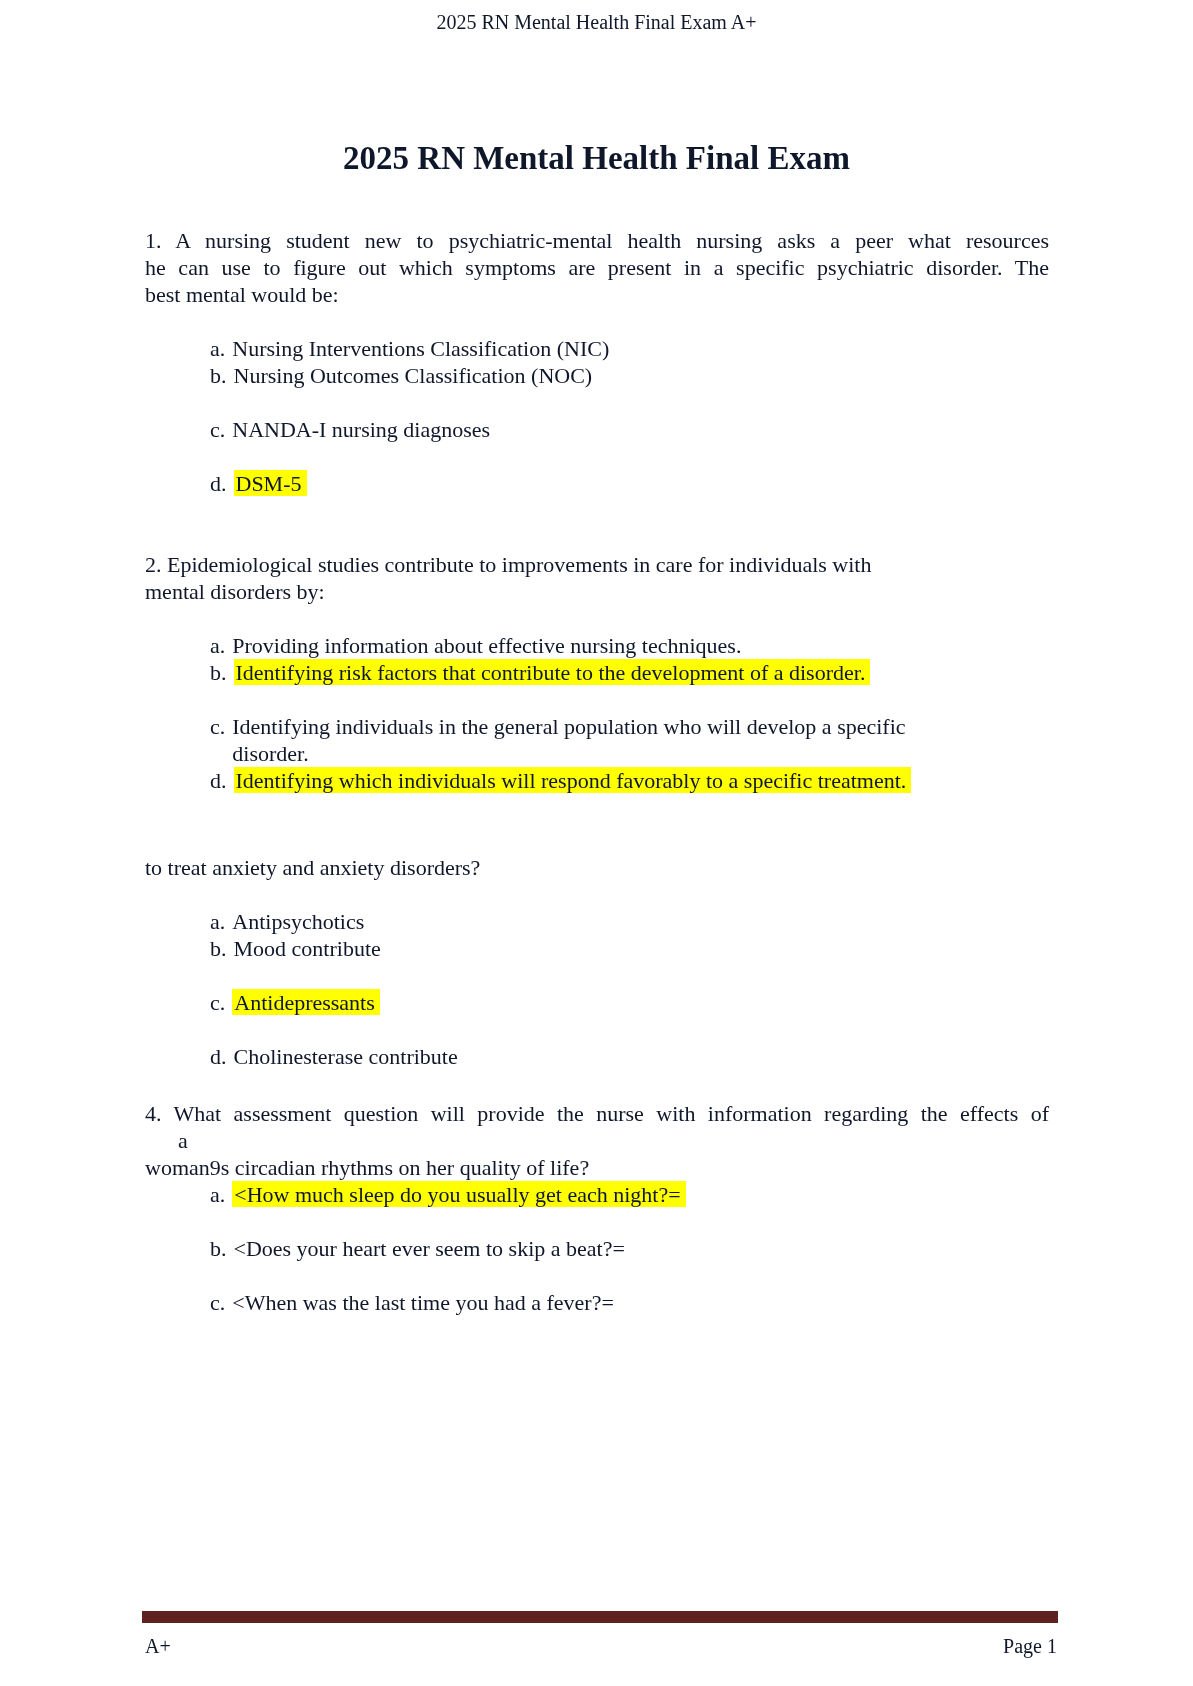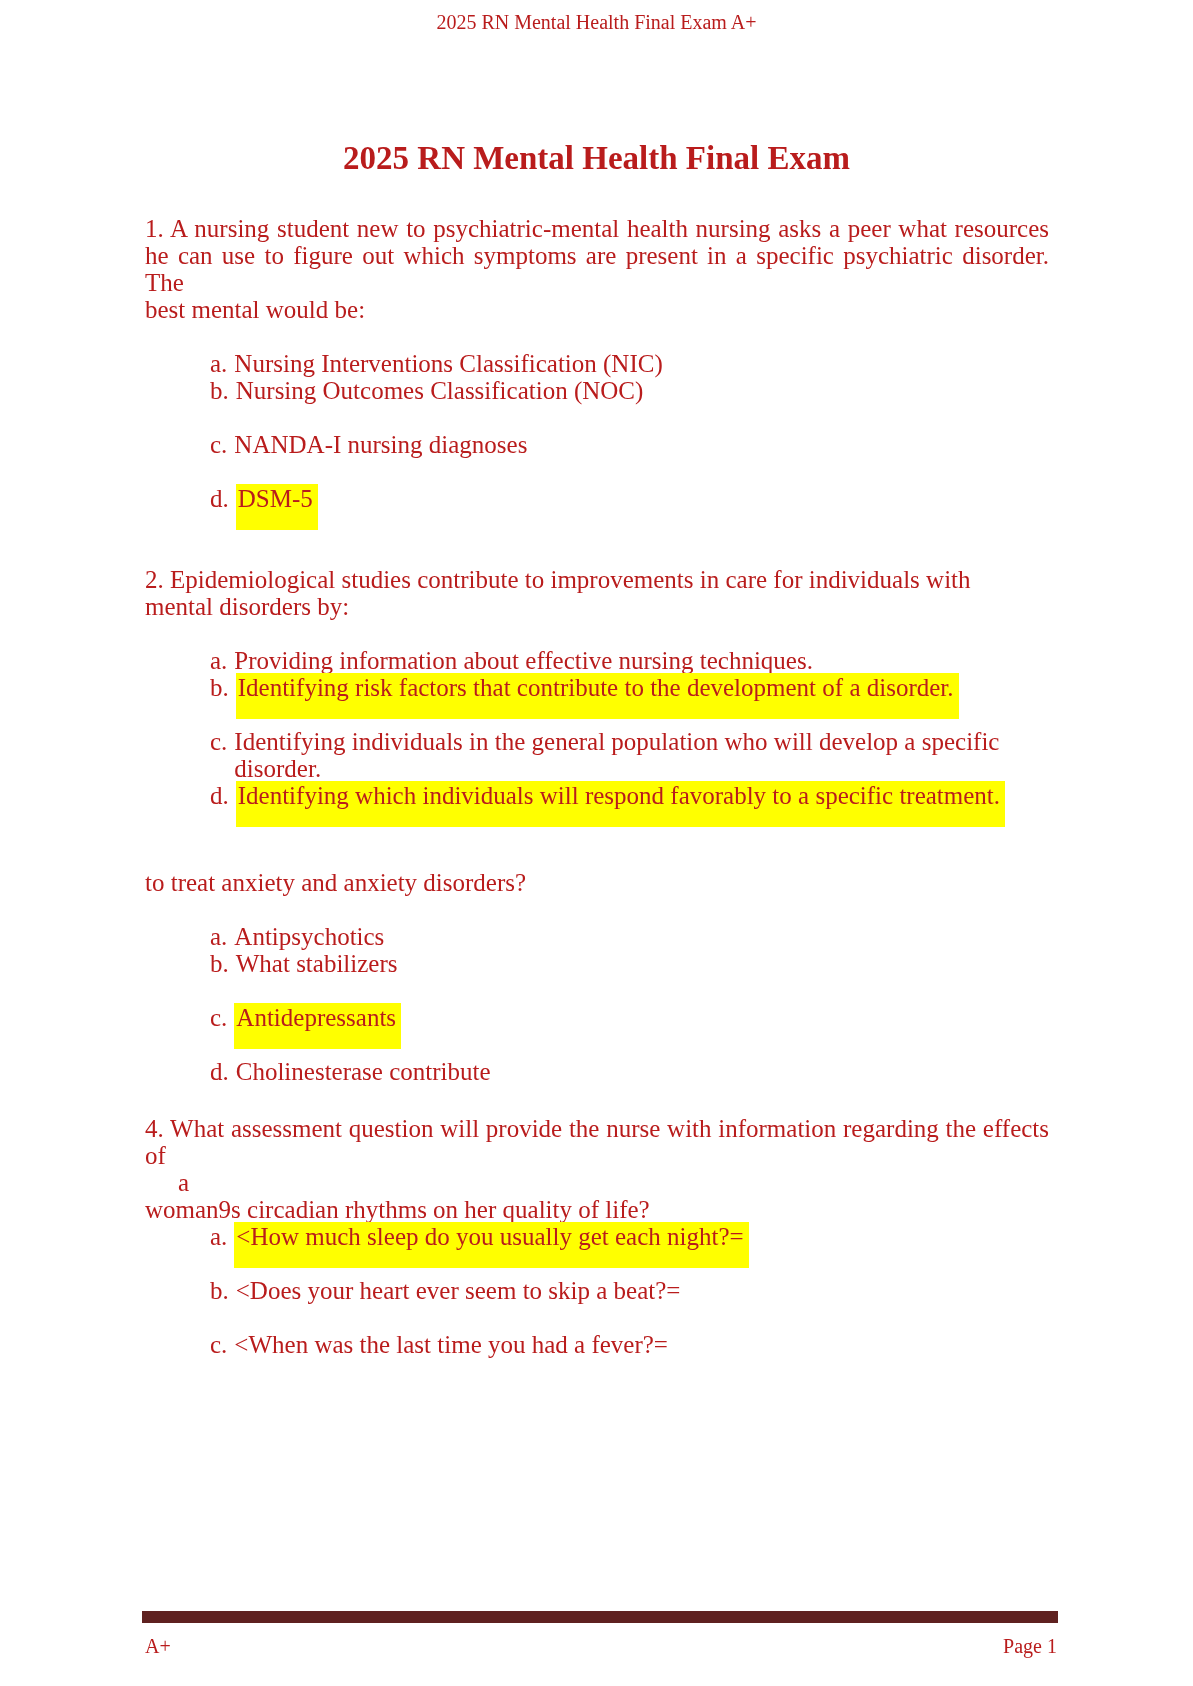--- a/index.html
+++ b/index.html
@@ -2,59 +2,59 @@
 <html style="--hl: #ffff00; --bar: #5f2120;"><head>
 <meta charset="utf-8">
 <style>
   html, body { margin: 0; padding: 0; background: #ffffff; }
   .page {
     position: relative;
     width: 1193px;
     height: 1686px;
     background: #ffffff;
     font-family: "Liberation Serif", "DejaVu Serif", serif;
-    color: #b91c1c;
+    color: #0f172a;
     overflow: hidden;
   }
   .doc-header {
     padding-top: 9px;
     text-align: center;
     font-size: 20px;
     line-height: 26px;
   }
   .doc-title {
     margin-top: 102px;
     text-align: center;
     font-size: 33px;
     line-height: 42px;
     font-weight: bold;
   }
   .content {
-    margin-top: 36px;
+    margin-top: 48px;
     margin-left: 145px;
     width: 904px;
-    font-size: 25px;
+    font-size: 22px;
     line-height: 27px;
   }
   .question { margin: 0; }
   .q2 { margin-top: 54px; }
   .q3 { margin-top: 60px; }
   .q4 { margin-top: 30px; }
   .stem-line { }
   .stretch { text-align: justify; text-align-last: justify; }
   .indent-a { padding-left: 33px; }
   .options { margin-top: 27px; }
   .options.tight { margin-top: 0; }
   .opt { display: flex; align-items: flex-start; padding-left: 65px; }
   .opt.gap { margin-top: 27px; }
   .opt-letter { flex: 0 0 auto; margin-right: 7px; }
   .opt-text { flex: 1 1 auto; }
   .hl {
     background: var(--hl, #ffff00);
-    padding: 1px 5px 18px 2px;
+    padding: 1px 5px 0 2px;
   }
   .footer-bar {
     position: absolute;
     left: 142px;
     top: 1611px;
     width: 916px;
     height: 12px;
     background: var(--bar, #5f2120);
   }
   .footer-row {
@@ -137,21 +137,21 @@
       <div class="stem">
         <div class="stem-line">to treat anxiety and anxiety disorders?</div>
       </div>
       <div class="options">
         <div class="opt">
           <span class="opt-letter">a.</span>
           <span class="opt-text">Antipsychotics</span>
         </div>
         <div class="opt">
           <span class="opt-letter">b.</span>
-          <span class="opt-text">What stabilizers</span>
+          <span class="opt-text">Mood contribute</span>
         </div>
         <div class="opt gap">
           <span class="opt-letter">c.</span>
           <span class="opt-text"><span class="hl">Antidepressants</span></span>
         </div>
         <div class="opt gap">
           <span class="opt-letter">d.</span>
           <span class="opt-text">Cholinesterase contribute</span>
         </div>
       </div>

